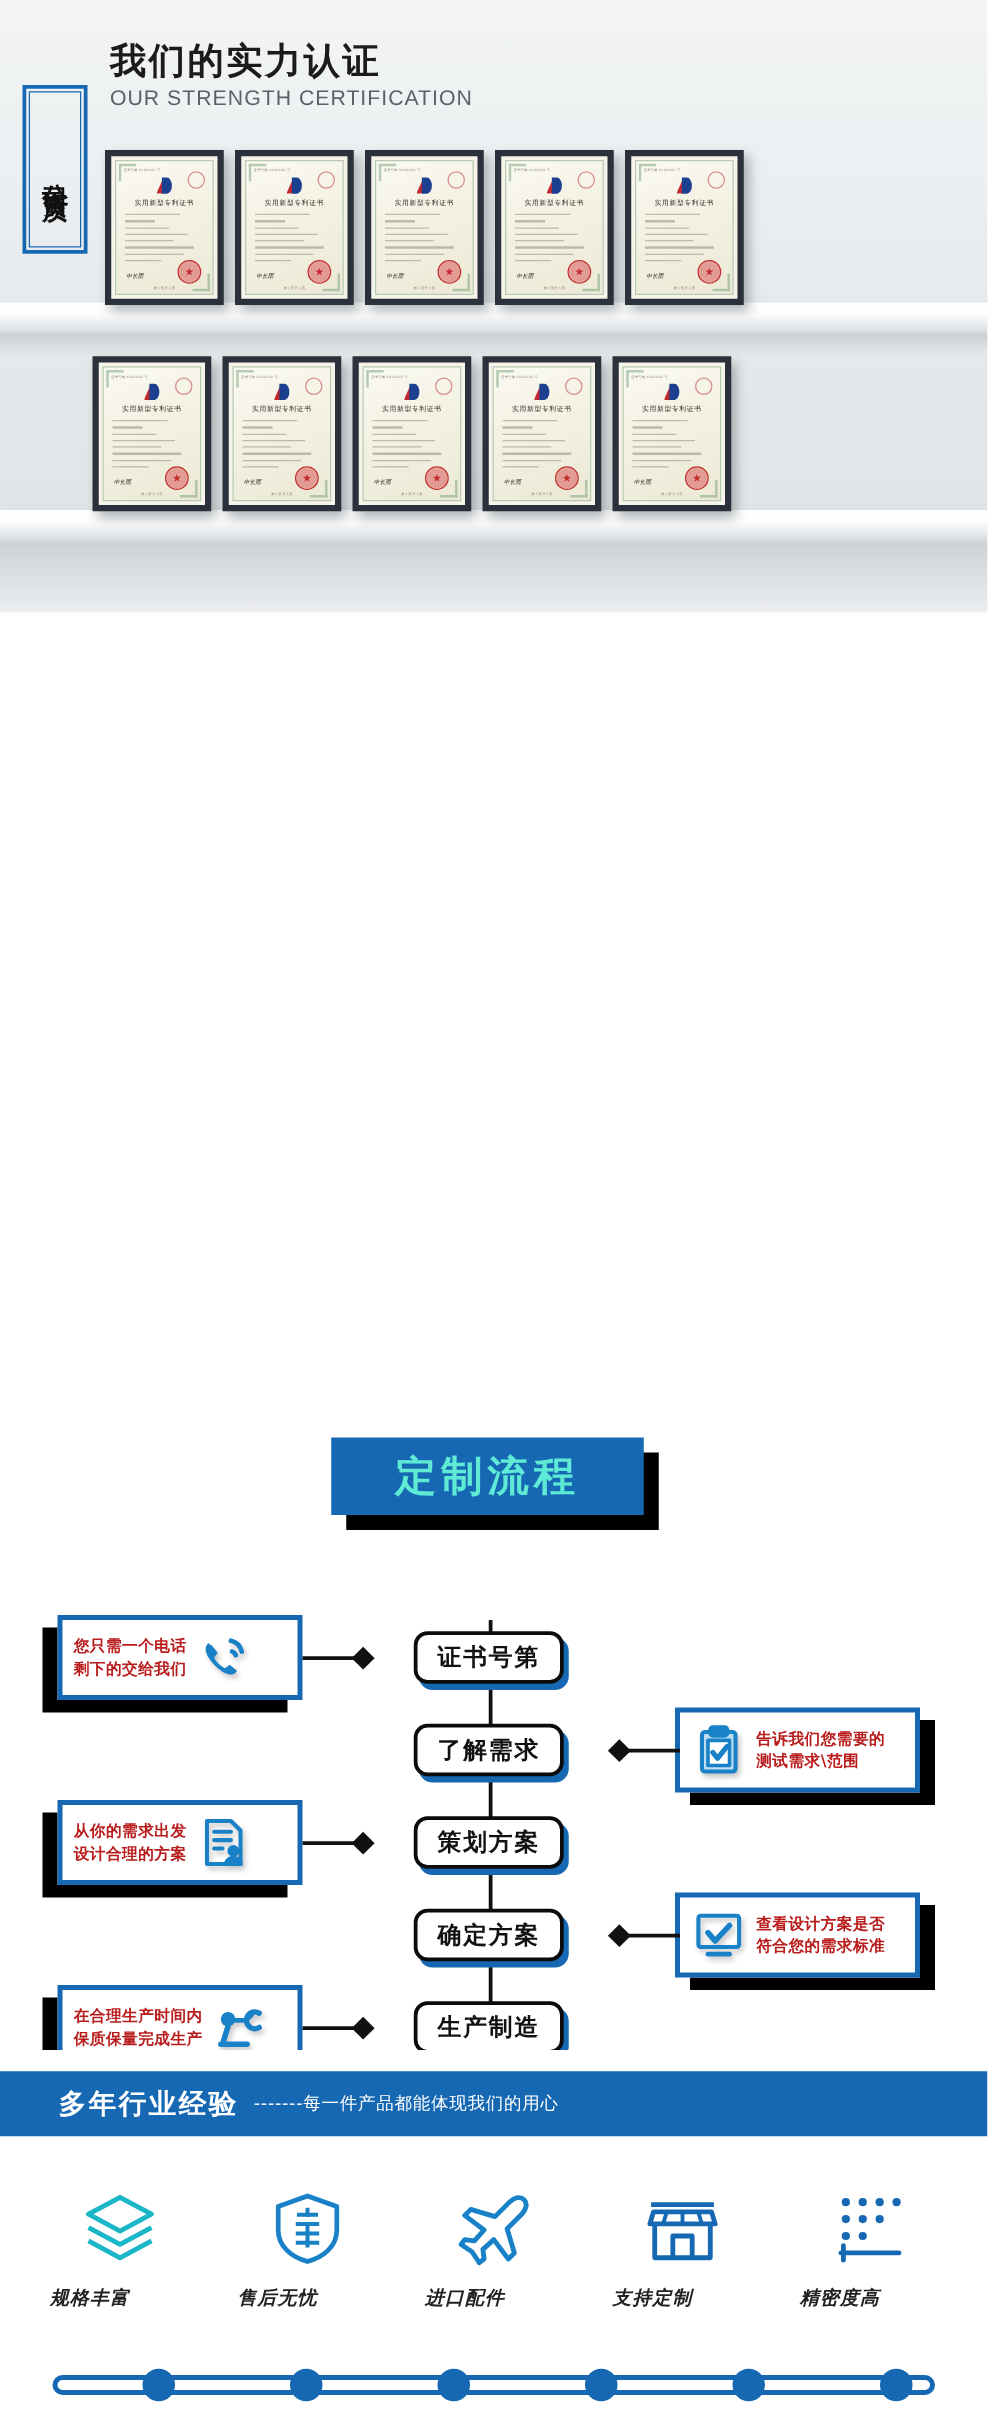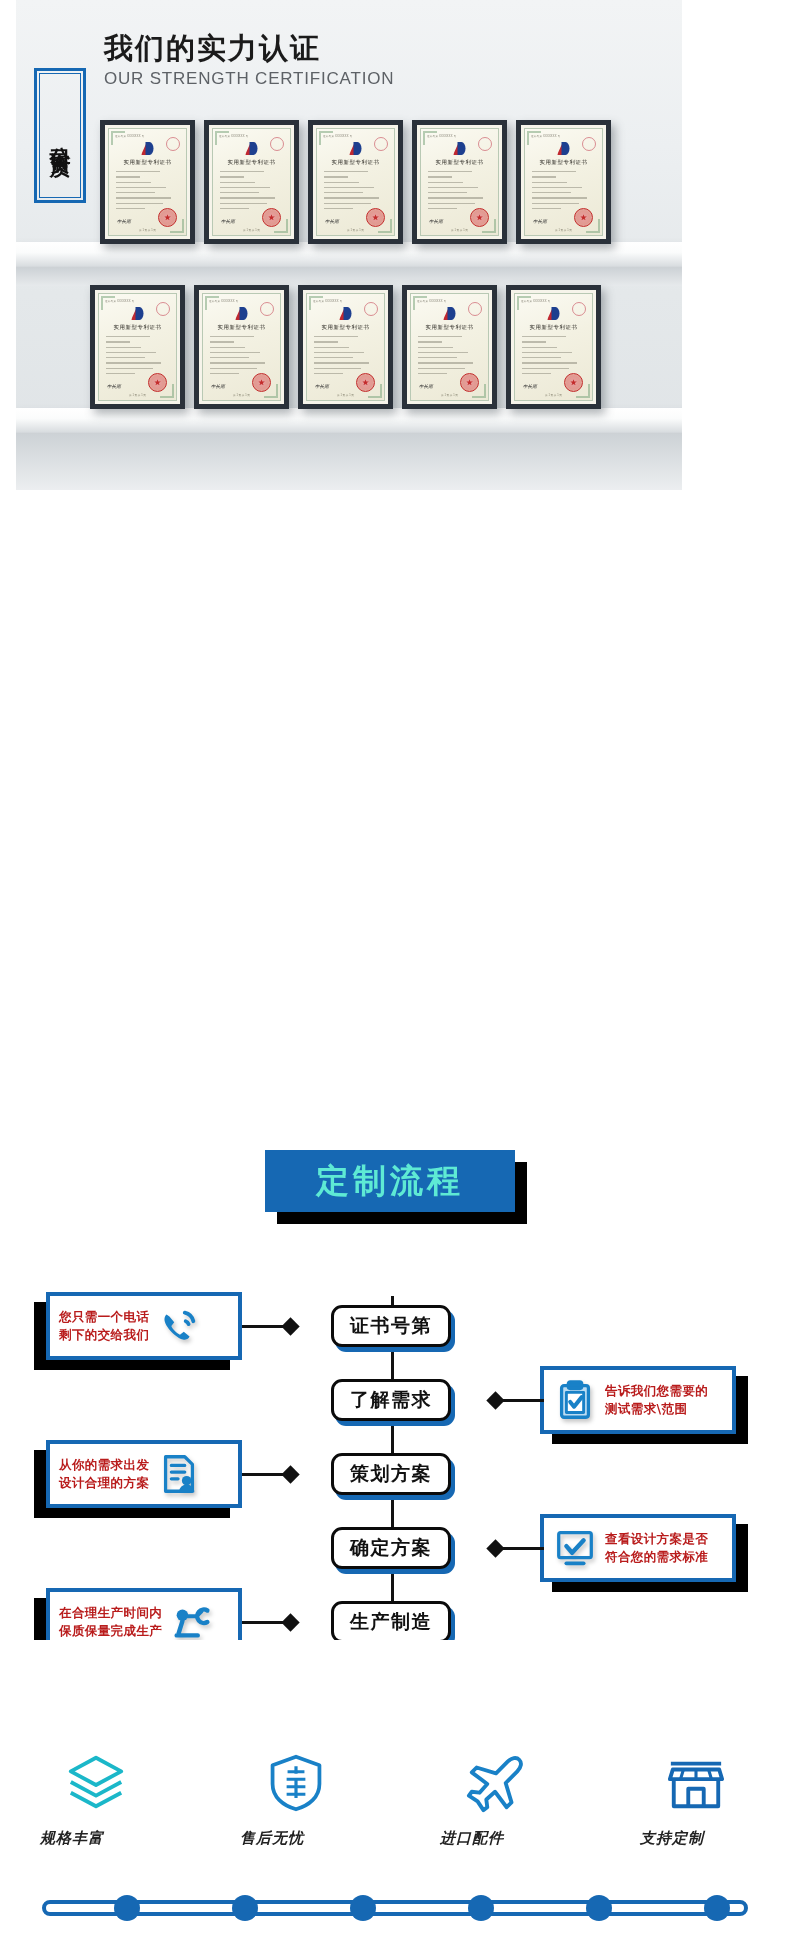--- a/index.html
+++ b/index.html
@@ -5,24 +5,23 @@
   * { margin:0; padding:0; box-sizing:border-box; }
   html,body { width:790px; }
   body {
     font-family:"Liberation Sans","DejaVu Sans",sans-serif;
     background:#ffffff; width:790px; height:1943px;
     position:relative; overflow:hidden;
   }
 
   
   .cert-section{
-    position:relative; width:666px; height:490px;
+    position:relative; width:790px; height:490px;
     background:linear-gradient(180deg,#f2f4f5 0%,#eceff1 30%,#e4e8ea 60%,#dfe3e6 100%);
     overflow:hidden;
-    margin-left:16px;
   }
   .cert-heading{ position:absolute; left:88px; top:30px; }
   .cert-heading .cn{
     font-size:29px; font-weight:bold; color:#1b1b1b; letter-spacing:2px;
     line-height:1.25; font-family:"DejaVu Sans","Liberation Sans",sans-serif;
   }
   .cert-heading .en{
     font-size:17px; color:#5d6166; letter-spacing:.8px; margin-top:3px;
     font-family:"Liberation Sans",sans-serif; font-weight:500;
   }
@@ -701,20 +700,24 @@
           </div>
         </div>
       </div>
       <div class="connector" style="left:242px; top:1279px; width:48px"></div>
       <div class="diamond" style="left:284px; top:1274px"></div>
     </div>
 </section>
 
 <section class="bottom-section">
 
+  <div class="exp-bar">
+    <span class="big">多年行业经验</span>
+    <span class="small">-------每一件产品都能体现我们的用心</span>
+  </div>
 
   <div class="features" id="features-host">
       <div class="feat">
         <div class="fico">
           <svg width="62" height="62" viewBox="0 0 64 64" fill="none" stroke="#1bb7c9" stroke-width="4" stroke-linejoin="round">
             <path d="M32 6 58 20 32 34 6 20z"></path>
             <path d="M6 31l26 14 26-14"></path>
             <path d="M6 42l26 14 26-14"></path>
           </svg>
         </div>
@@ -741,20 +744,37 @@
         <div class="fico">
           <svg width="62" height="58" viewBox="0 0 64 60" fill="none" stroke="#1668b3" stroke-width="4" stroke-linejoin="round">
             <path d="M6 10h52"></path>
             <path d="M8 16h48l3 10H5z"></path>
             <path d="M9 26v28h46V26"></path>
             <path d="M24 54V36h16v18"></path>
             <path d="M19 16l-3 10M32 16v10M45 16l3 10" stroke-width="3.2"></path>
           </svg>
         </div>
         <div class="flabel">支持定制</div>
+      </div>
+      <div class="feat">
+        <div class="fico">
+          <svg width="58" height="60" viewBox="0 0 60 60" fill="none" stroke="#1668b3" stroke-width="4" stroke-linecap="round">
+            <circle cx="10" cy="8" r="3.4" fill="#1668b3" stroke="none"></circle>
+            <circle cx="24" cy="8" r="3.4" fill="#1668b3" stroke="none"></circle>
+            <circle cx="38" cy="8" r="3.4" fill="#1668b3" stroke="none"></circle>
+            <circle cx="52" cy="8" r="3.4" fill="#1668b3" stroke="none"></circle>
+            <circle cx="10" cy="22" r="3.4" fill="#1668b3" stroke="none"></circle>
+            <circle cx="24" cy="22" r="3.4" fill="#1668b3" stroke="none"></circle>
+            <circle cx="38" cy="22" r="3.4" fill="#1668b3" stroke="none"></circle>
+            <circle cx="10" cy="36" r="3.4" fill="#1668b3" stroke="none"></circle>
+            <circle cx="24" cy="36" r="3.4" fill="#1668b3" stroke="none"></circle>
+            <path d="M6 50h48M8 44v12"></path>
+          </svg>
+        </div>
+        <div class="flabel">精密度高</div>
       </div>
     </div>
 
   <div class="timeline">
     <div class="track"></div>
   <div class="dot" style="left: 72px;"></div>
       <div class="dot" style="left: 190px;"></div>
       <div class="dot" style="left: 308px;"></div>
       <div class="dot" style="left: 426px;"></div>
       <div class="dot" style="left: 544px;"></div>

